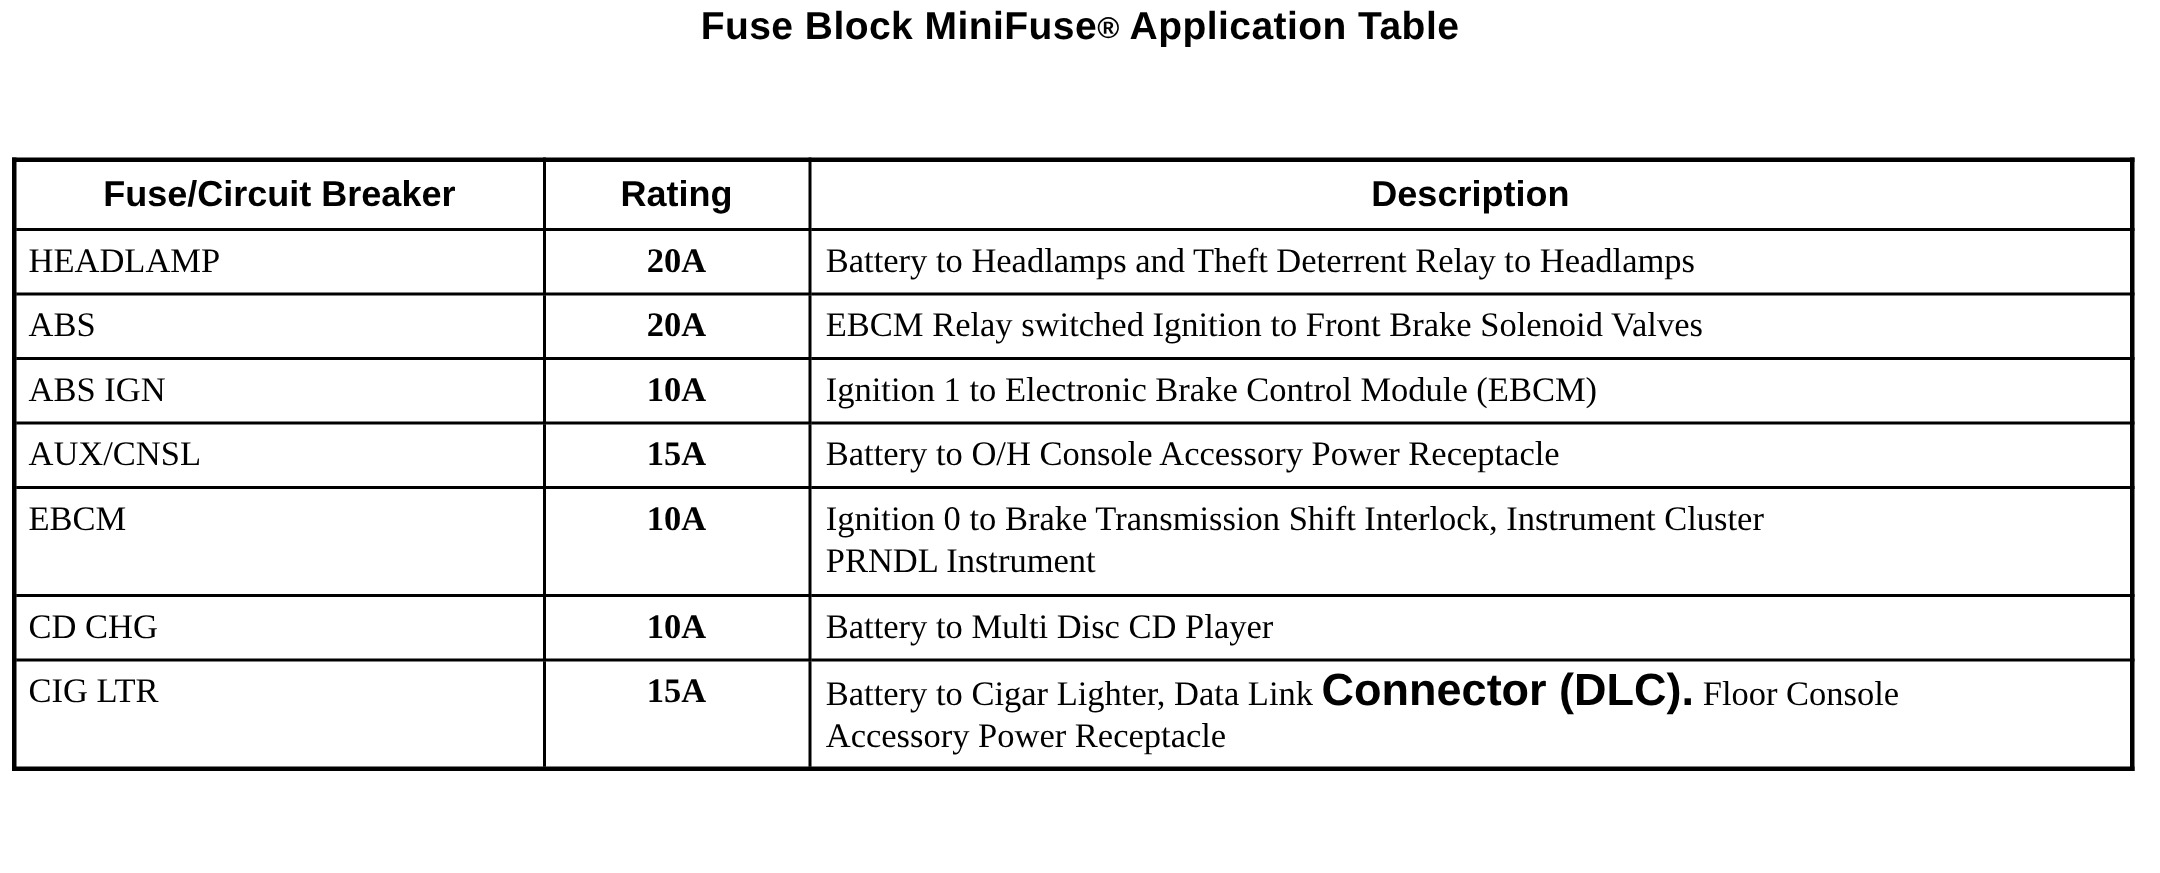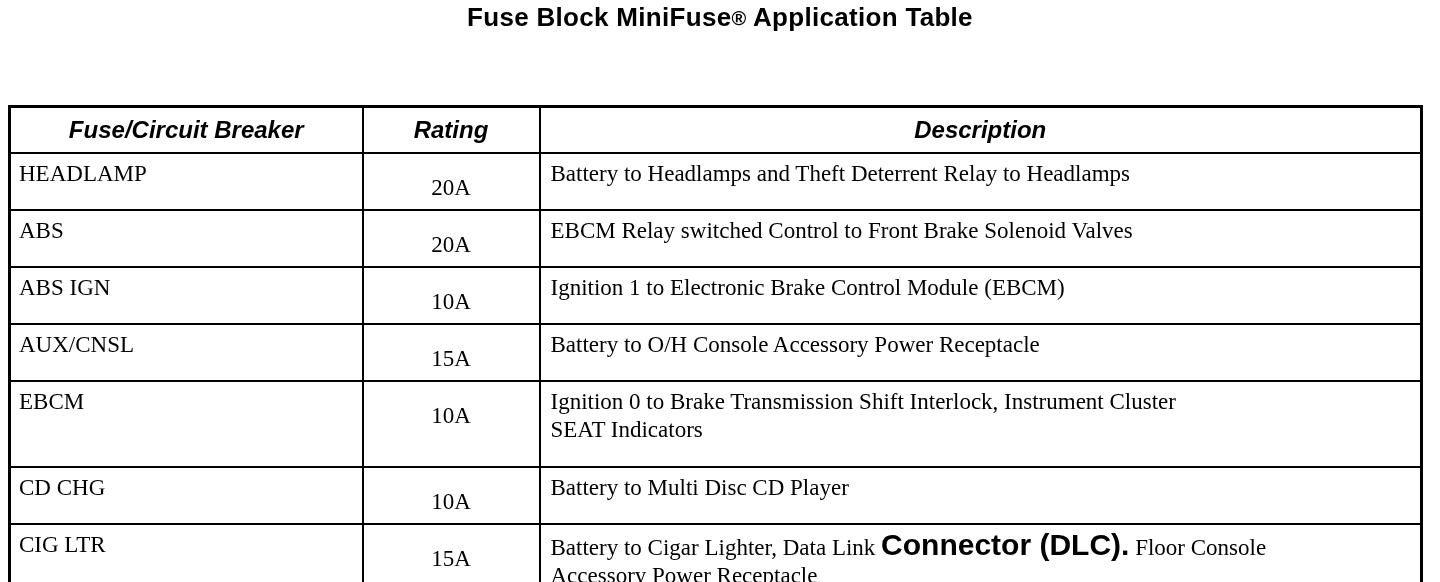--- a/index.html
+++ b/index.html
@@ -74,39 +74,39 @@
   
   thead th {
     font-family: "Liberation Sans", sans-serif;
     font-weight: bold;
     font-size: 24px;
     text-align: center;
     height: 44px;
     line-height: 44px;
     border-bottom: 3px solid #000;
     white-space: nowrap;
-    font-style: italic;
   }
 
   
   tbody td {
     font-family: "Liberation Serif", serif;
     font-size: 23px;
     line-height: 28px;
   }
   tbody td.cell-name {
     padding: 6px 0 6px 8px;
     text-align: left;
     white-space: nowrap;
     margin-top: 25px;
   }
   tbody td.cell-rating {
-    padding: 20px 0 6px 0;
+    padding: 6px 0 6px 0;
     text-align: center;
     white-space: nowrap;
+    font-weight: bold;
   }
   tbody td.cell-desc {
     padding: 6px 10px 6px 10px;
     text-align: left;
   }
 
   tbody tr.row-1line td { height: 29px; }
   tbody tr.row-2line td { height: 58px; }
 
   
@@ -145,21 +145,21 @@
             <td class="cell-name">HEADLAMP</td>
             <td class="cell-rating">20A</td>
             <td class="cell-desc">
               <span class="desc-line">Battery to Headlamps and Theft Deterrent Relay to Headlamps</span>
             </td>
           </tr>
           <tr class="row-1line">
             <td class="cell-name">ABS</td>
             <td class="cell-rating">20A</td>
             <td class="cell-desc">
-              <span class="desc-line">EBCM Relay switched Control to Front Brake Solenoid Valves</span>
+              <span class="desc-line">EBCM Relay switched Ignition to Front Brake Solenoid Valves</span>
             </td>
           </tr>
           <tr class="row-1line">
             <td class="cell-name">ABS IGN</td>
             <td class="cell-rating">10A</td>
             <td class="cell-desc">
               <span class="desc-line">Ignition 1 to Electronic Brake Control Module (EBCM)</span>
             </td>
           </tr>
           <tr class="row-1line">
@@ -167,21 +167,21 @@
             <td class="cell-rating">15A</td>
             <td class="cell-desc">
               <span class="desc-line">Battery to O/H Console Accessory Power Receptacle</span>
             </td>
           </tr>
           <tr class="row-2line">
             <td class="cell-name">EBCM</td>
             <td class="cell-rating">10A</td>
             <td class="cell-desc">
               <span class="desc-line">Ignition 0 to Brake Transmission Shift Interlock, Instrument Cluster</span>
-              <span class="desc-line">SEAT Indicators</span>
+              <span class="desc-line">PRNDL Instrument</span>
             </td>
           </tr>
           <tr class="row-1line">
             <td class="cell-name">CD CHG</td>
             <td class="cell-rating">10A</td>
             <td class="cell-desc">
               <span class="desc-line">Battery to Multi Disc CD Player</span>
             </td>
           </tr>
           <tr class="row-2line">

